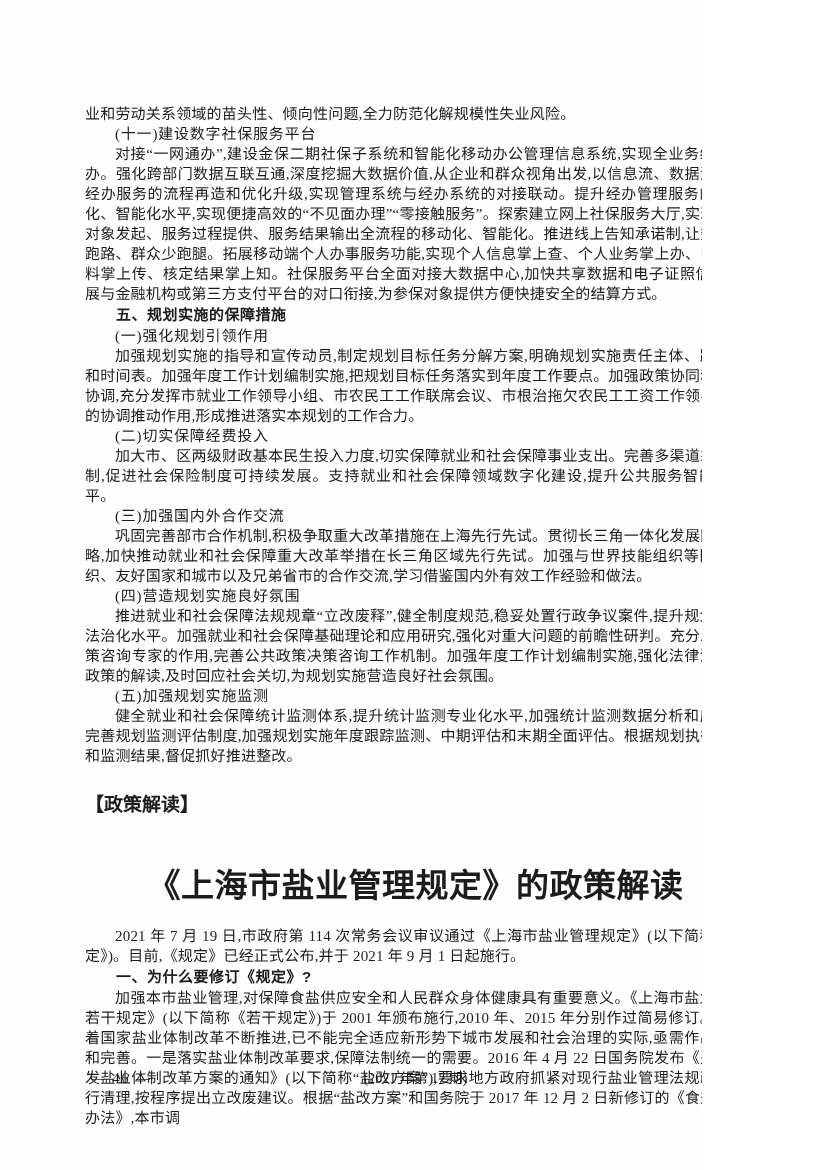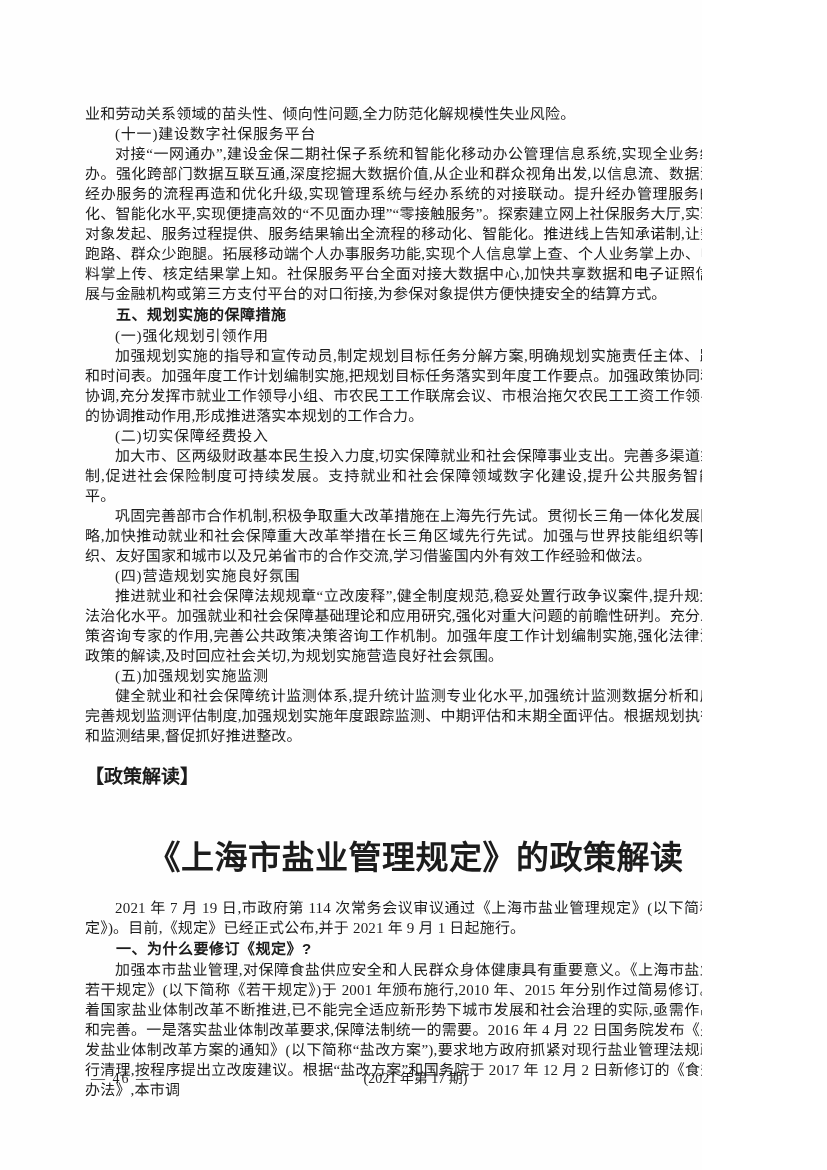--- a/index.html
+++ b/index.html
@@ -44,21 +44,21 @@
   .bold-head {
     margin: 1px;
     font-size: 15px;
     line-height: 20px;
     text-indent: 2em;
     font-weight: 700;
     font-family: "Liberation Sans", "DejaVu Sans", sans-serif;
     letter-spacing: 0.5px;
   }
   .section-marker {
-    margin-top: 18px;
+    margin-top: 26px;
     font-weight: 700;
     font-size: 19px;
     line-height: 26px;
     font-family: "Liberation Sans", "DejaVu Sans", sans-serif;
   }
   .article-title {
     margin: 48px 0 20px 0;
     font-size: 33px;
     line-height: 40px;
     font-weight: 700;
@@ -92,20 +92,21 @@
   <div class="content">
 
     <p class="para cont">业和劳动关系领域的苗头性、倾向性问题,全力防范化解规模性失业风险。</p>
     <p class="kai-head">(十一)建设数字社保服务平台</p>
     <p class="para">对接“一网通办”,建设金保二期社保子系统和智能化移动办公管理信息系统,实现全业务线上经办。强化跨部门数据互联互通,深度挖掘大数据价值,从企业和群众视角出发,以信息流、数据流驱动经办服务的流程再造和优化升级,实现管理系统与经办系统的对接联动。提升经办管理服务的信息化、智能化水平,实现便捷高效的“不见面办理”“零接触服务”。探索建立网上社保服务大厅,实现服务对象发起、服务过程提供、服务结果输出全流程的移动化、智能化。推进线上告知承诺制,让数据多跑路、群众少跑腿。拓展移动端个人办事服务功能,实现个人信息掌上查、个人业务掌上办、申报材料掌上传、核定结果掌上知。社保服务平台全面对接大数据中心,加快共享数据和电子证照信息,扩展与金融机构或第三方支付平台的对口衔接,为参保对象提供方便快捷安全的结算方式。</p>
     <p class="bold-head">五、规划实施的保障措施</p>
     <p class="kai-head">(一)强化规划引领作用</p>
     <p class="para">加强规划实施的指导和宣传动员,制定规划目标任务分解方案,明确规划实施责任主体、路线图和时间表。加强年度工作计划编制实施,把规划目标任务落实到年度工作要点。加强政策协同和工作协调,充分发挥市就业工作领导小组、市农民工工作联席会议、市根治拖欠农民工工资工作领导小组的协调推动作用,形成推进落实本规划的工作合力。</p>
     <p class="kai-head">(二)切实保障经费投入</p>
     <p class="para">加大市、区两级财政基本民生投入力度,切实保障就业和社会保障事业支出。完善多渠道筹资机制,促进社会保险制度可持续发展。支持就业和社会保障领域数字化建设,提升公共服务智能化水平。</p>
+    <p class="kai-head">(三)加强国内外合作交流</p>
     <p class="para">巩固完善部市合作机制,积极争取重大改革措施在上海先行先试。贯彻长三角一体化发展国家战略,加快推动就业和社会保障重大改革举措在长三角区域先行先试。加强与世界技能组织等国际组织、友好国家和城市以及兄弟省市的合作交流,学习借鉴国内外有效工作经验和做法。</p>
     <p class="kai-head">(四)营造规划实施良好氛围</p>
     <p class="para">推进就业和社会保障法规规章“立改废释”,健全制度规范,稳妥处置行政争议案件,提升规划实施法治化水平。加强就业和社会保障基础理论和应用研究,强化对重大问题的前瞻性研判。充分发挥决策咨询专家的作用,完善公共政策决策咨询工作机制。加强年度工作计划编制实施,强化法律法规和政策的解读,及时回应社会关切,为规划实施营造良好社会氛围。</p>
     <p class="kai-head">(五)加强规划实施监测</p>
     <p class="para">健全就业和社会保障统计监测体系,提升统计监测专业化水平,加强统计监测数据分析和应用。完善规划监测评估制度,加强规划实施年度跟踪监测、中期评估和末期全面评估。根据规划执行情况和监测结果,督促抓好推进整改。</p>
 
     <div class="section-marker">【政策解读】</div>
     <h1 class="article-title">《上海市盐业管理规定》的政策解读</h1>
 
     <p class="para">2021 年 7 月 19 日,市政府第 114 次常务会议审议通过《上海市盐业管理规定》(以下简称《规定》)。目前,《规定》已经正式公布,并于 2021 年 9 月 1 日起施行。</p>

